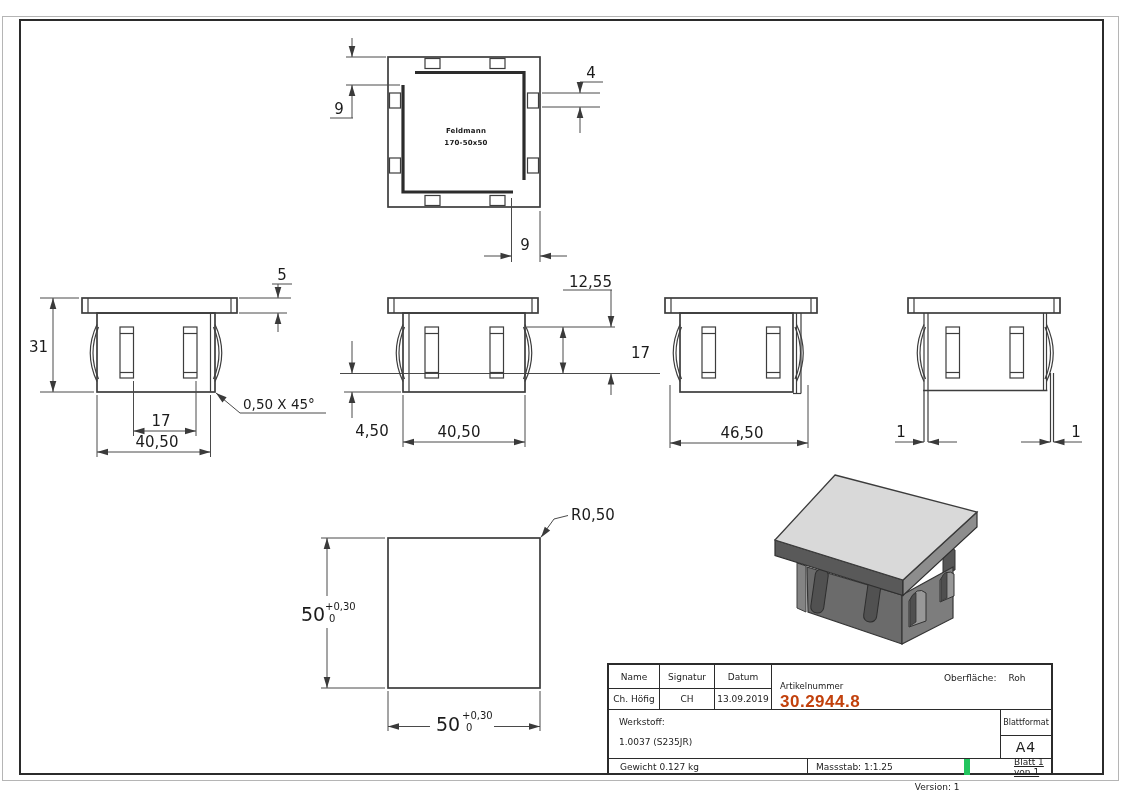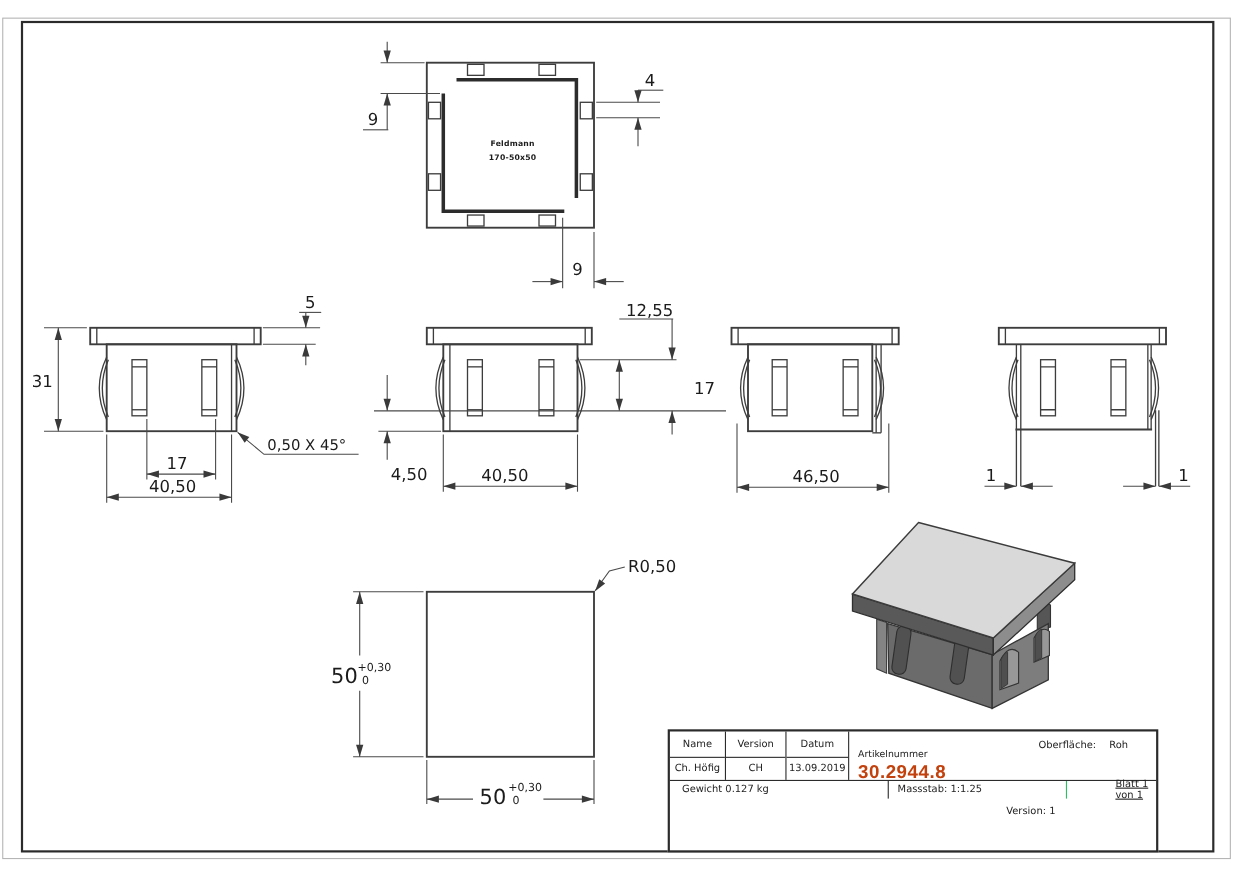--- a/index.html
+++ b/index.html
@@ -37,21 +37,21 @@
   .surface{position:absolute;left:172px;top:8px;}
   .sv{margin-left:12px;}
   .row-b{display:flex;height:49px;border-bottom:1px solid #2b2b2b;}
   .mat-cell{flex:1;padding:7px 10px;border-right:1px solid #2b2b2b;}
   .mat-v{margin-top:10px;}
   .fmt-cell{width:50px;display:flex;flex-direction:column;}
   .fmt-l{height:26px;border-bottom:1px solid #2b2b2b;font-size:8px;display:flex;align-items:center;justify-content:center;}
   .fmt-v{flex:1;display:flex;align-items:center;justify-content:center;font-size:14px;letter-spacing:1px;}
   .row-c{display:flex;height:16px;gap:36px;}
   .c1{width:162px;padding-left:11px;display:flex;align-items:center;}
-  .c2{width:163px;border-left:1px solid #2b2b2b;border-right:1px solid #22c55e;
+  .c2{width:163px;border-left:1px solid #2b2b2b;border-right:6px solid #22c55e;
       padding-left:8px;display:flex;align-items:center;}
   .ver{margin-left:22px;margin-top:40px;}
   .c3{flex:1;padding-left:8px;display:flex;align-items:center;text-decoration:underline;}
 </style>
 </head>
 <body>
 
 <div id="screen">
   <div class="page-edge"></div>
   <div class="frame"></div>
@@ -339,35 +339,45 @@
     </g>
   </svg>
 
   <div class="tblock">
     <div class="row-a">
       <div class="scol w1">
         <div class="hd">Name</div>
         <div class="vl">Ch. Höfig</div>
       </div>
       <div class="scol w2">
-        <div class="hd">Version</div>
+        <div class="hd">Signatur</div>
         <div class="vl">CH</div>
       </div>
       <div class="scol w3">
         <div class="hd">Datum</div>
         <div class="vl">13.09.2019</div>
       </div>
       <div class="art-col">
         <span class="art-label">Artikelnummer</span>
         <div class="art-num">30.2944.8</div>
         <div class="surface">
           <span>Oberfläche:</span><span class="sv">Roh</span>
         </div>
       </div>
     </div>
+    <div class="row-b">
+      <div class="mat-cell">
+        <div>Werkstoff:</div>
+        <div class="mat-v">1.0037 (S235JR)</div>
+      </div>
+      <div class="fmt-cell">
+        <div class="fmt-l">Blattformat</div>
+        <div class="fmt-v">A4</div>
+      </div>
+    </div>
     <div class="row-c">
       <div class="c1">Gewicht 0.127 kg</div>
       <div class="c2">
         <span>Massstab: 1:1.25</span>
         <span class="ver">Version: 1</span>
       </div>
       <div class="c3">Blatt 1 von 1</div>
     </div>
   </div>
 </div>

